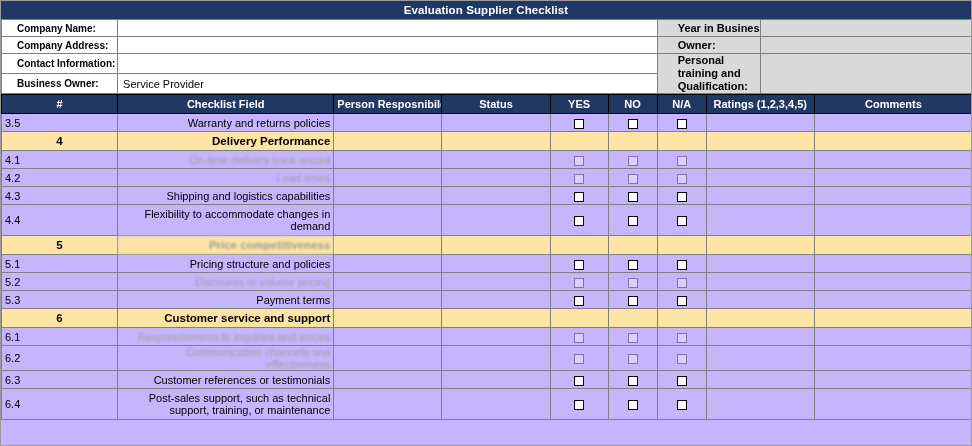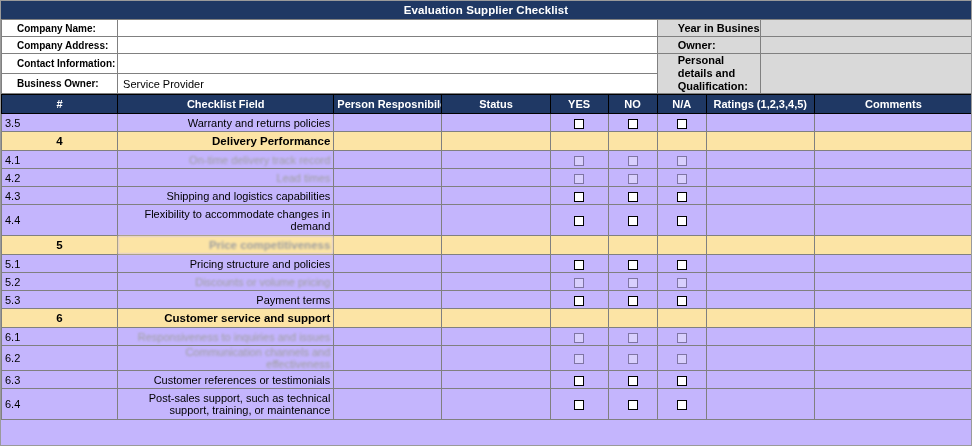--- a/index.html
+++ b/index.html
@@ -154,21 +154,21 @@
       </tr>
       <tr>
         <td class="info-label">Company Address:</td>
         <td class="info-value" colspan="2"></td>
         <td class="info-label-grey">Owner:</td>
         <td class="info-blank-grey"></td>
       </tr>
       <tr>
         <td class="info-label">Contact Information:</td>
         <td class="info-value" colspan="2"></td>
-        <td class="info-label-grey" rowspan="2" style="white-space:normal;line-height:13px;vertical-align:middle">Personal details and Qualification:</td>
+        <td class="info-label-grey" rowspan="2" style="white-space:normal;line-height:13px;vertical-align:middle">Personal training and Qualification:</td>
         <td class="info-blank-grey" rowspan="2"></td>
       </tr>
       <tr>
         <td class="info-label">Business Owner:</td>
         <td class="info-type-value" colspan="2">Service Provider</td>
       </tr>
     </tbody>
   </table>
 
   <table>

